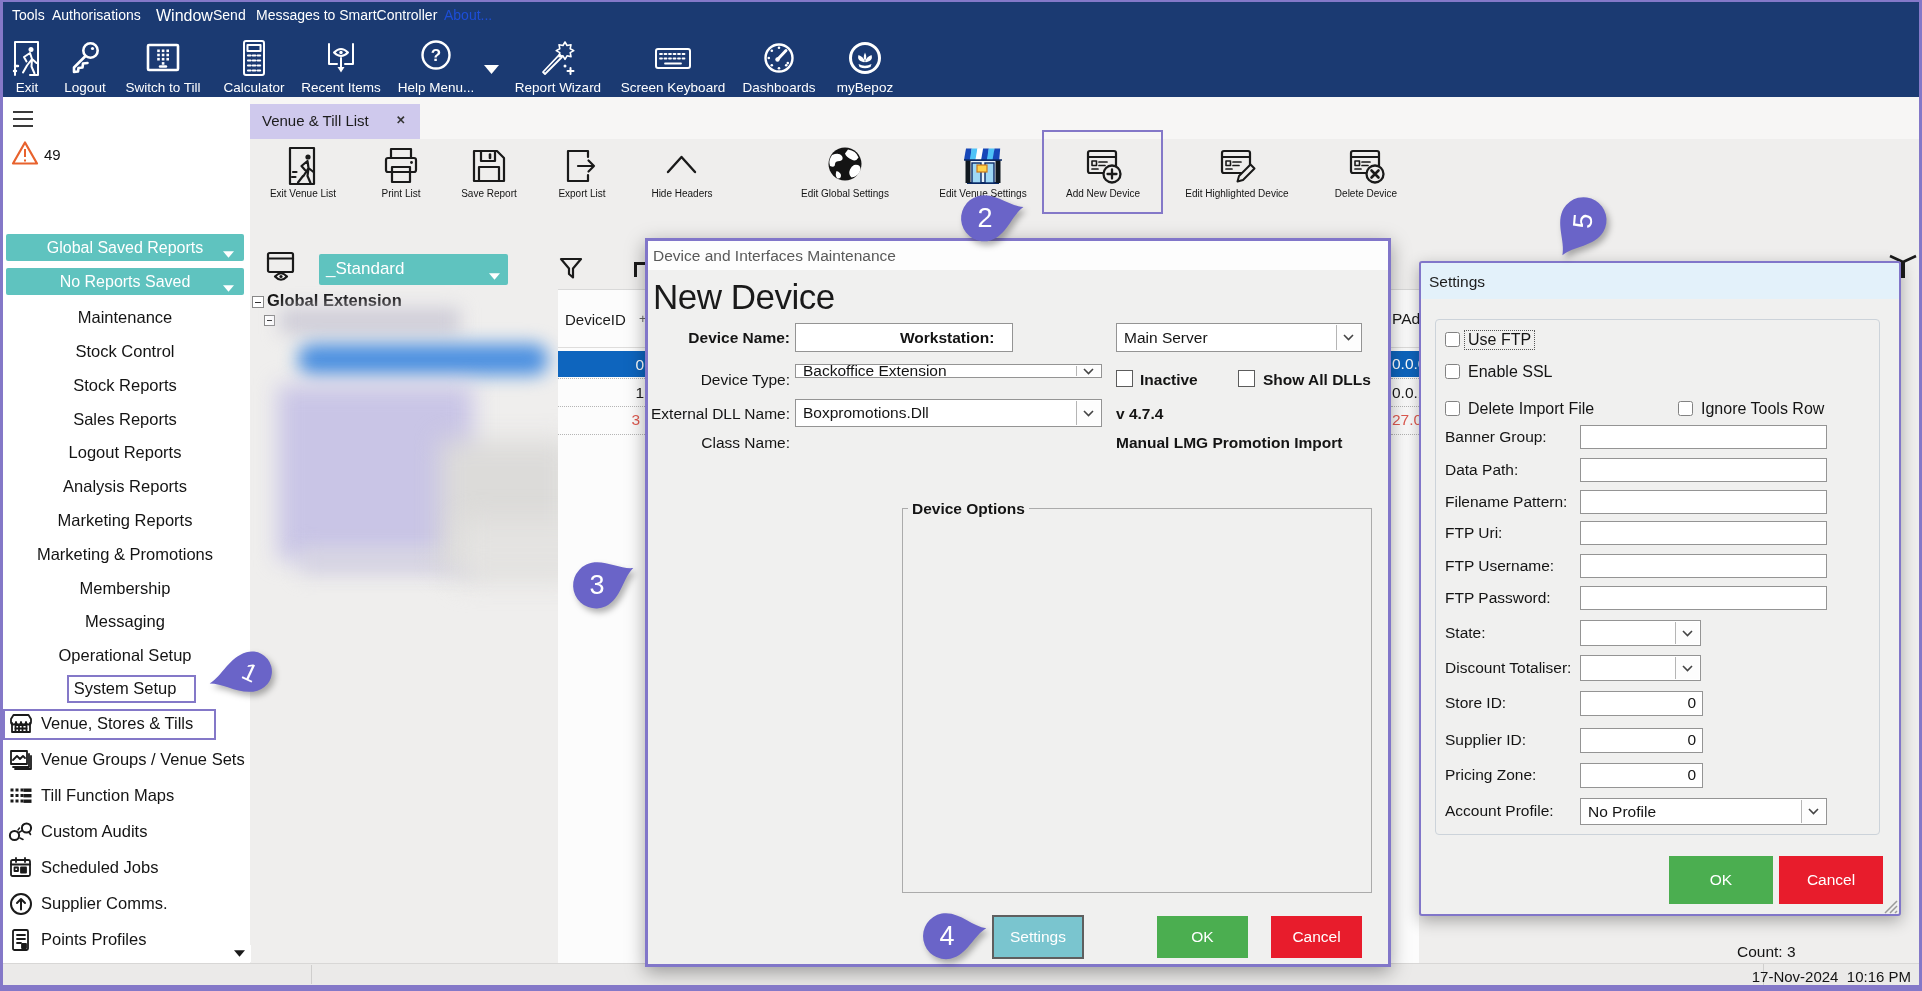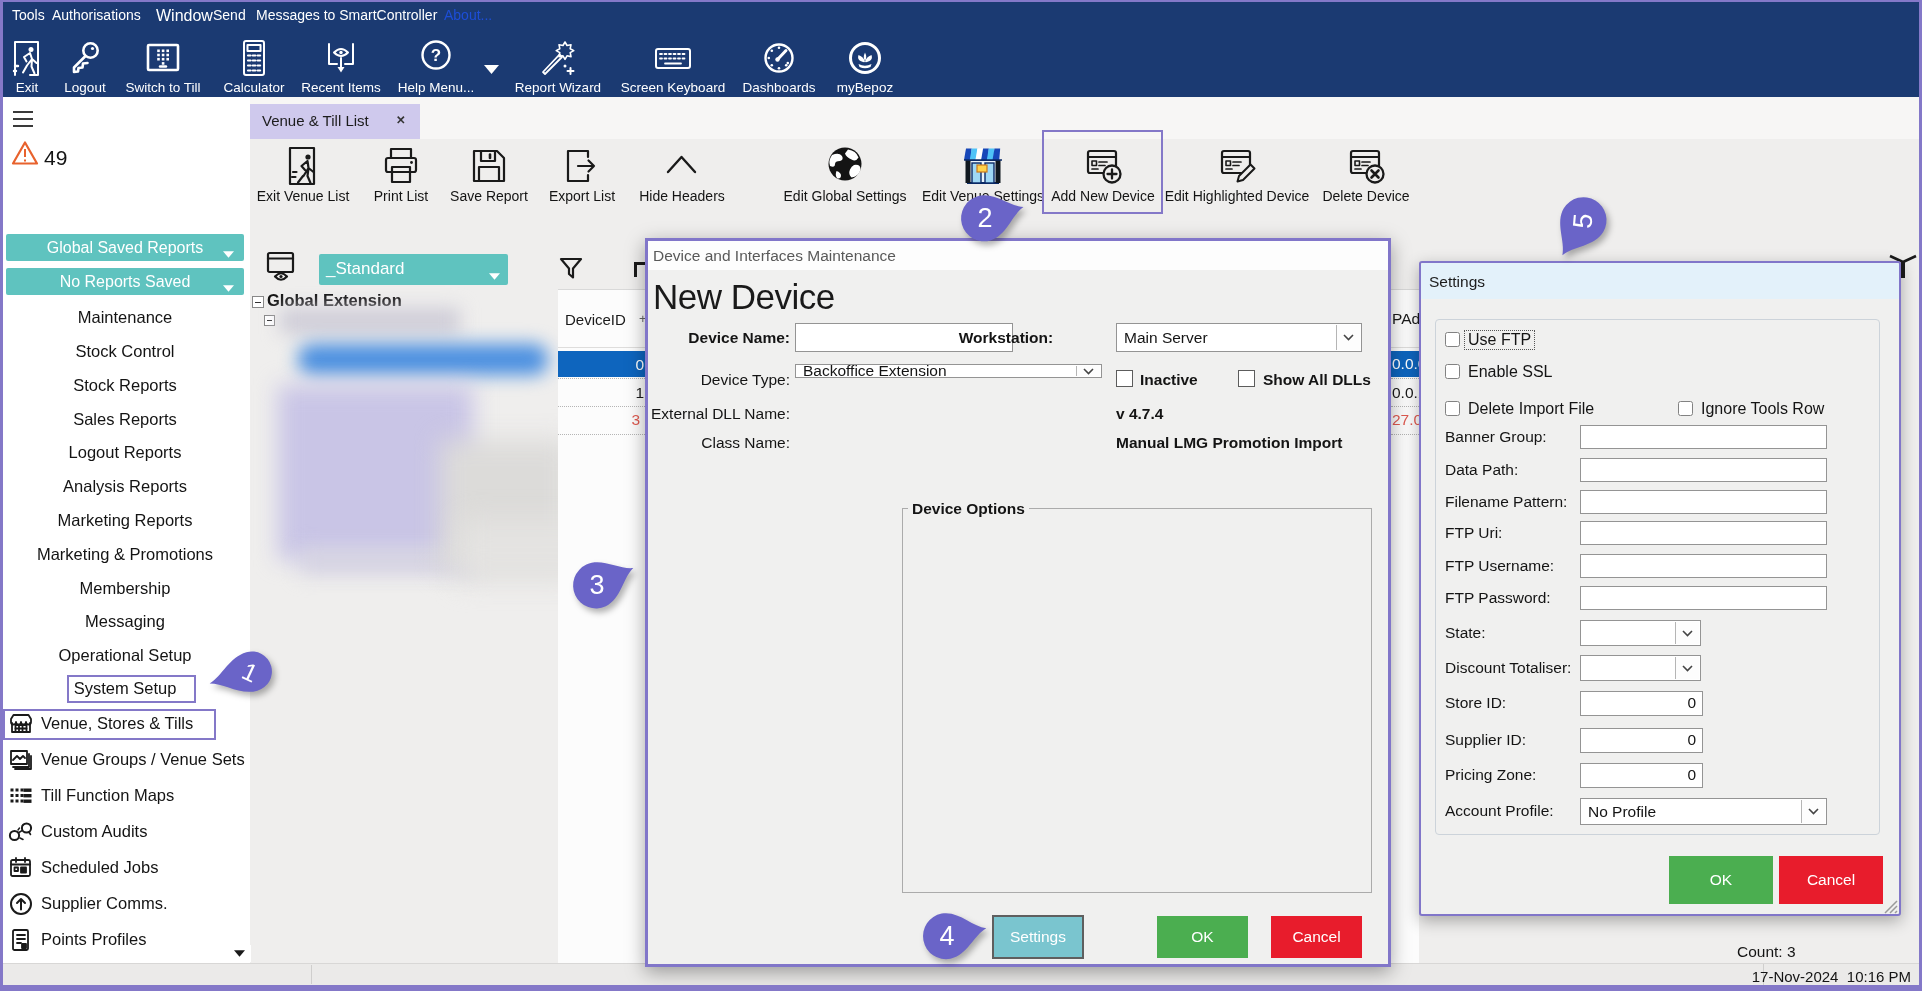--- a/index.html
+++ b/index.html
@@ -1,20 +1,20 @@
 <!DOCTYPE html>
 <html><head><meta charset="utf-8"><style>
 *{box-sizing:border-box;margin:0;padding:0}
 html,body{width:1922px;height:991px}
 body{font-family:"Liberation Sans",sans-serif;background:#efeeed;overflow:hidden}
 #pg{position:relative;width:1922px;height:991px;background:#efeeed;overflow:hidden}
 .ab{position:absolute}
 .ct{display:flex;align-items:center;justify-content:center}
 .ic1{position:absolute;color:#fff;text-align:center;font-size:13.5px}
-.ic2{position:absolute;color:#141414;text-align:center;font-size:14px;white-space:nowrap}
+.ic2{position:absolute;color:#141414;text-align:center;font-size:10px;white-space:nowrap}
 .mi{position:absolute;left:6px;width:238px;text-align:center;font-size:16.5px;color:#141414;white-space:nowrap}
 .tealbtn{position:absolute;left:6px;width:238px;height:27px;background:#5fc3bf;border-radius:2px;color:#fff;font-size:16px;display:flex;align-items:center;justify-content:center}
 .sic{position:absolute;left:8px;width:26px;height:26px}
 .slb{position:absolute;left:41px;font-size:16.5px;color:#141414;white-space:nowrap}
 .inp{position:absolute;background:#fff;border:1px solid #949494}
 .cmb{position:absolute;background:#fff;border:1px solid #949494;font-size:15.5px;color:#141414}
 .cmb .tx{position:absolute;left:7px;top:50%;transform:translateY(-50%);white-space:nowrap}
 .chv{position:absolute;right:1px;top:1px;bottom:1px;width:24px;background:#fdfdfd;border-left:1px solid #b5b5b5;display:flex;align-items:center;justify-content:center}
 .chv svg{display:block}
 .cb{position:absolute;width:17px;height:17px;background:#fff;border:1px solid #5c5c5c}
@@ -125,21 +125,21 @@
 <div class="ab" style="left:262px;top:112px;font-size:15px;color:#1c1c1c">Venue &amp; Till List</div>
 <div class="ab" style="left:396px;top:113px;font-size:11.5px;font-weight:bold;color:#333">✕</div>
 <div class="ab" style="left:2px;top:97px;width:248px;height:866px;background:#fff"></div>
 <svg class="ab" style="left:12px;top:109px" width="24" height="22" viewBox="0 0 24 22">
       <path d="M1 3 h20 M1 10 h20 M1 17 h20" stroke="#3a3a3a" stroke-width="2.2"></path>
     </svg>
 <svg class="ab" style="left:11px;top:140px" width="28" height="26" viewBox="0 0 28 26">
       <path d="M14 2.5 L26 23.5 H2 Z" fill="none" stroke="#e8622d" stroke-width="2.2" stroke-linejoin="round"></path>
       <path d="M14 9 v8 M14 19.5 v2" stroke="#e8622d" stroke-width="2"></path>
     </svg>
-<div class="ab" style="left:44px;top:146px;font-size:21px;color:#141414">49</div>
+<div class="ab" style="left:44px;top:146px;font-size:15px;color:#141414">49</div>
 <div class="tealbtn" style="top:234px">
       <span>Global Saved Reports</span>
       <span style="position:absolute;right:10px;top:10px"><svg width="11" height="7" viewBox="0 0 10 6">
           <path d="M0 0 L5 6 L10 0 Z" fill="#fff"></path>
         </svg></span>
     </div>
 <div class="tealbtn" style="top:268px">
       <span>No Reports Saved</span>
       <span style="position:absolute;right:10px;top:10px"><svg width="11" height="7" viewBox="0 0 10 6">
           <path d="M0 0 L5 6 L10 0 Z" fill="#fff"></path>
@@ -359,21 +359,21 @@
 <div class="ab" style="left:0;top:964px;width:1922px;height:21px;background:#ebeae9"></div>
 <div class="ab" style="left:311px;top:965px;width:1px;height:19px;background:#cfcecd"></div>
 <div class="ab" style="left:1763px;top:964px;width:1px;height:21px;background:#cfcecd"></div>
 <div class="ab" style="left:1560px;top:968px;width:351px;text-align:right;font-size:15px;color:#141414">17-Nov-2024&nbsp; 10:16 PM</div>
 <div class="ab" style="left:645px;top:238px;width:746px;height:729px;background:#f0f0ef;border:3px solid #8176c9;box-shadow:0 5px 18px rgba(0,0,0,.35)"></div>
 <div class="ab" style="left:648px;top:241px;width:740px;height:29px;background:#fdfdfd"></div>
 <div class="ab" style="left:653px;top:247px;font-size:15.5px;color:#595959">Device and Interfaces Maintenance</div>
 <div class="ab" style="left:653px;top:277px;font-size:35px;color:#1a1a1a;letter-spacing:-0.5px">New Device</div>
 <div class="blb" style="left:560px;top:329px;width:230px;text-align:right">Device Name:</div>
 <div class="inp" style="left:795px;top:323px;width:218px;height:29px"></div>
-<div class="blb" style="left:900px;top:329px;width:212px;text-align:center">Workstation:</div>
+<div class="blb" style="left:900px;top:329px;width:212px;text-align:left">Workstation:</div>
 <div class="cmb" style="left:1116px;top:323px;width:246px;height:29px">
       <span class="tx">Main Server</span>
       <span class="chv">
         <svg width="11" height="7" viewBox="0 0 11 7">
           <path d="M1 1 L5.5 5.5 L10 1" fill="none" stroke="#444" stroke-width="1.6"></path>
         </svg>
       </span>
     </div>
 <div class="nlb" style="left:560px;top:371px;width:230px;text-align:right">Device Type:</div>
 <div class="cmb" style="left:795px;top:364px;width:307px;height:14px">
@@ -382,20 +382,28 @@
         <svg width="11" height="7" viewBox="0 0 11 7">
           <path d="M1 1 L5.5 5.5 L10 1" fill="none" stroke="#444" stroke-width="1.6"></path>
         </svg>
       </span>
     </div>
 <div class="cb" style="left:1116px;top:370px"></div>
 <div class="blb" style="left:1140px;top:371px">Inactive</div>
 <div class="cb" style="left:1238px;top:370px"></div>
 <div class="blb" style="left:1263px;top:371px">Show All DLLs</div>
 <div class="nlb" style="left:560px;top:405px;width:230px;text-align:right">External DLL Name:</div>
+<div class="cmb" style="left:795px;top:399px;width:307px;height:28px">
+      <span class="tx">Boxpromotions.Dll</span>
+      <span class="chv">
+        <svg width="11" height="7" viewBox="0 0 11 7">
+          <path d="M1 1 L5.5 5.5 L10 1" fill="none" stroke="#444" stroke-width="1.6"></path>
+        </svg>
+      </span>
+    </div>
 <div class="blb" style="left:1116px;top:405px">v 4.7.4</div>
 <div class="nlb" style="left:560px;top:434px;width:230px;text-align:right">Class Name:</div>
 <div class="blb" style="left:1116px;top:434px">Manual LMG Promotion Import</div>
 <div class="ab" style="left:902px;top:508px;width:470px;height:385px;border:1px solid #ababab"></div>
 <div class="ab" style="left:908px;top:500px;background:#f0f0ef;padding:0 4px;font-size:15.5px;font-weight:bold;color:#141414">Device Options</div>
 <div class="btn" style="left:992px;top:915px;width:92px;height:44px;background:#7ac5cf;border:2px solid #5f5f5f">Settings</div>
 <div class="btn" style="left:1157px;top:916px;width:91px;height:42px;background:#4bae50">OK</div>
 <div class="btn" style="left:1271px;top:916px;width:91px;height:42px;background:#e81c2c">Cancel</div>
 <div class="ab" style="left:1419px;top:261px;width:482px;height:655px;background:#f0f0ef;border:2px solid #8176c9;border-radius:3px;box-shadow:0 5px 16px rgba(0,0,0,.3)"></div>
 <div class="ab" style="left:1421px;top:263px;width:478px;height:36px;background:#e3f1fa;border-radius:2px 2px 0 0"></div>

